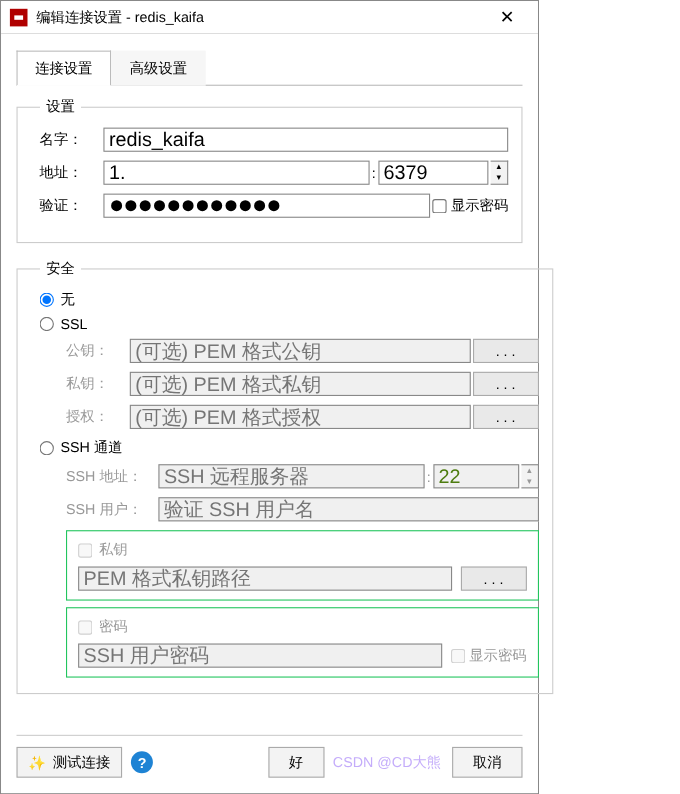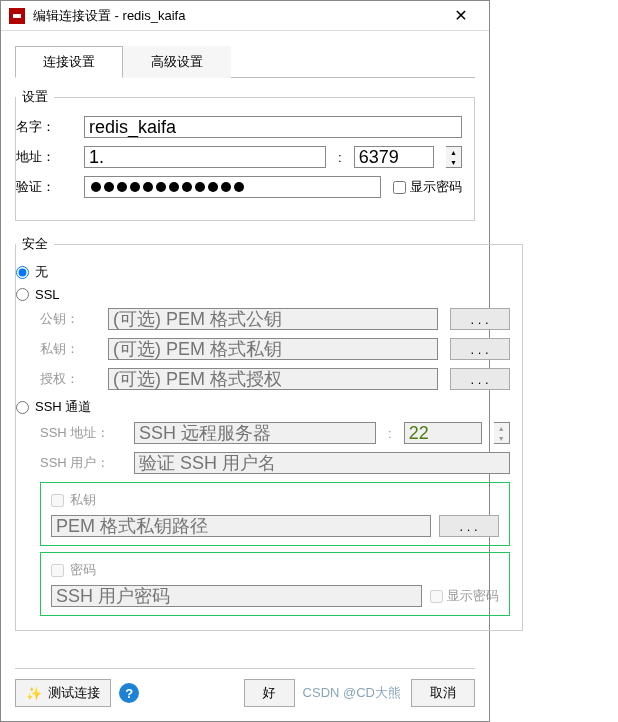--- a/index.html
+++ b/index.html
@@ -5,25 +5,25 @@
   * { box-sizing: border-box; margin: 0; padding: 0; }
   body { font-family: "Microsoft YaHei", "SimSun", sans-serif; font-size: 13px; background: #fff; color: #000; }
   .window { width: 490px; height: 722px; border: 1px solid #888; background: #fdfdfd; display: flex; flex-direction: column; }
   .titlebar { height: 30px; display: flex; align-items: center; padding: 0 8px; border-bottom: 1px solid #ddd; background: #fff; }
   .title-icon { width: 16px; height: 16px; background: #b00000; margin-right: 8px; display:inline-flex; align-items:center; justify-content:center; }
   .title-icon svg { width:12px; height:12px; }
   .title-text { flex: 1; font-size: 13px; }
   .title-close { width: 40px; text-align: center; font-size: 16px; cursor: default; }
   .client { display: flex; flex-direction: column; flex: 1; padding: 14px; background: #fff; }
   .tabs { display: flex; border-bottom: 1px solid #bbb; margin-bottom: 10px; }
-  .tab { padding: 6px 27px; border: 1px solid transparent; border-bottom: none; background: #f6f6f6; margin-right: 0; position: relative; top: 1px; cursor: default; }
+  .tab { padding: 6px 16px; border: 1px solid transparent; border-bottom: none; background: #f6f6f6; margin-right: 0; position: relative; top: 1px; cursor: default; }
   .tab.active { background: #fff; border-color: #bbb; border-bottom: 1px solid #fff; }
-  fieldset.group { border: 1px solid #ccc; padding: 10px 12px 14px 0; margin-bottom: 14px; }
+  fieldset.group { border: 1px solid #ccc; padding: 10px 12px 14px 20px; margin-bottom: 14px; }
   legend { padding: 0 6px; font-size: 13px; }
-  .row { display: flex; align-items: center; margin-bottom: 8px; gap: 12px; }
+  .row { display: flex; align-items: center; margin-bottom: 8px; gap: 2px; }
   .row-label { width: 56px; text-align: left; flex-shrink: 0; }
   .row-label.wide { width: 82px; }
   input[type=text], input[type=password] {
     flex: 1; border: 1px solid #888; padding: 2px 4px; font-size: 18px; height: 22px; background: #fff;
     font-family: inherit;
   }
   input[disabled] { background: #f0f0f0; color: #4d7c0f; }
   .colon { flex-shrink: 0; }
   .port { width: 78px; flex: 0 0 78px; }
   .spin { width: 16px; height: 22px; border: 1px solid #888; border-left: none; display:flex; flex-direction:column; background:#f3f3f3; }
@@ -56,21 +56,21 @@
     border:1px solid #aaa; background:#f3f3f3; padding:3px 18px; font-size:13px; cursor:default;
     display:flex; align-items:center; gap:6px; height:28px;
   }
   .btn.small-icon { padding:3px 10px; }
   .btn.small-icon .icon { font-size:13px; color:#555; }
   .help-icon {
     width:20px; height:20px; border-radius:50%; background:#1e83d4; color:#fff;
     display:flex; align-items:center; justify-content:center; font-weight:bold; font-size:13px; cursor:default;
   }
   .spacer { flex:1; }
-  .watermark { color:#0c4a6e; opacity:0.5; font-size:13px; margin-right:2px; }
+  .watermark { color:#8b5cf6; opacity:0.5; font-size:13px; margin-right:2px; }
 </style>
 </head>
 <body>
 
 <div class="window">
 
   <div class="titlebar">
     <span class="title-icon">
       <svg viewBox="0 0 12 12">
           <rect x="0" y="0" width="12" height="12" fill="#b00000"></rect>

